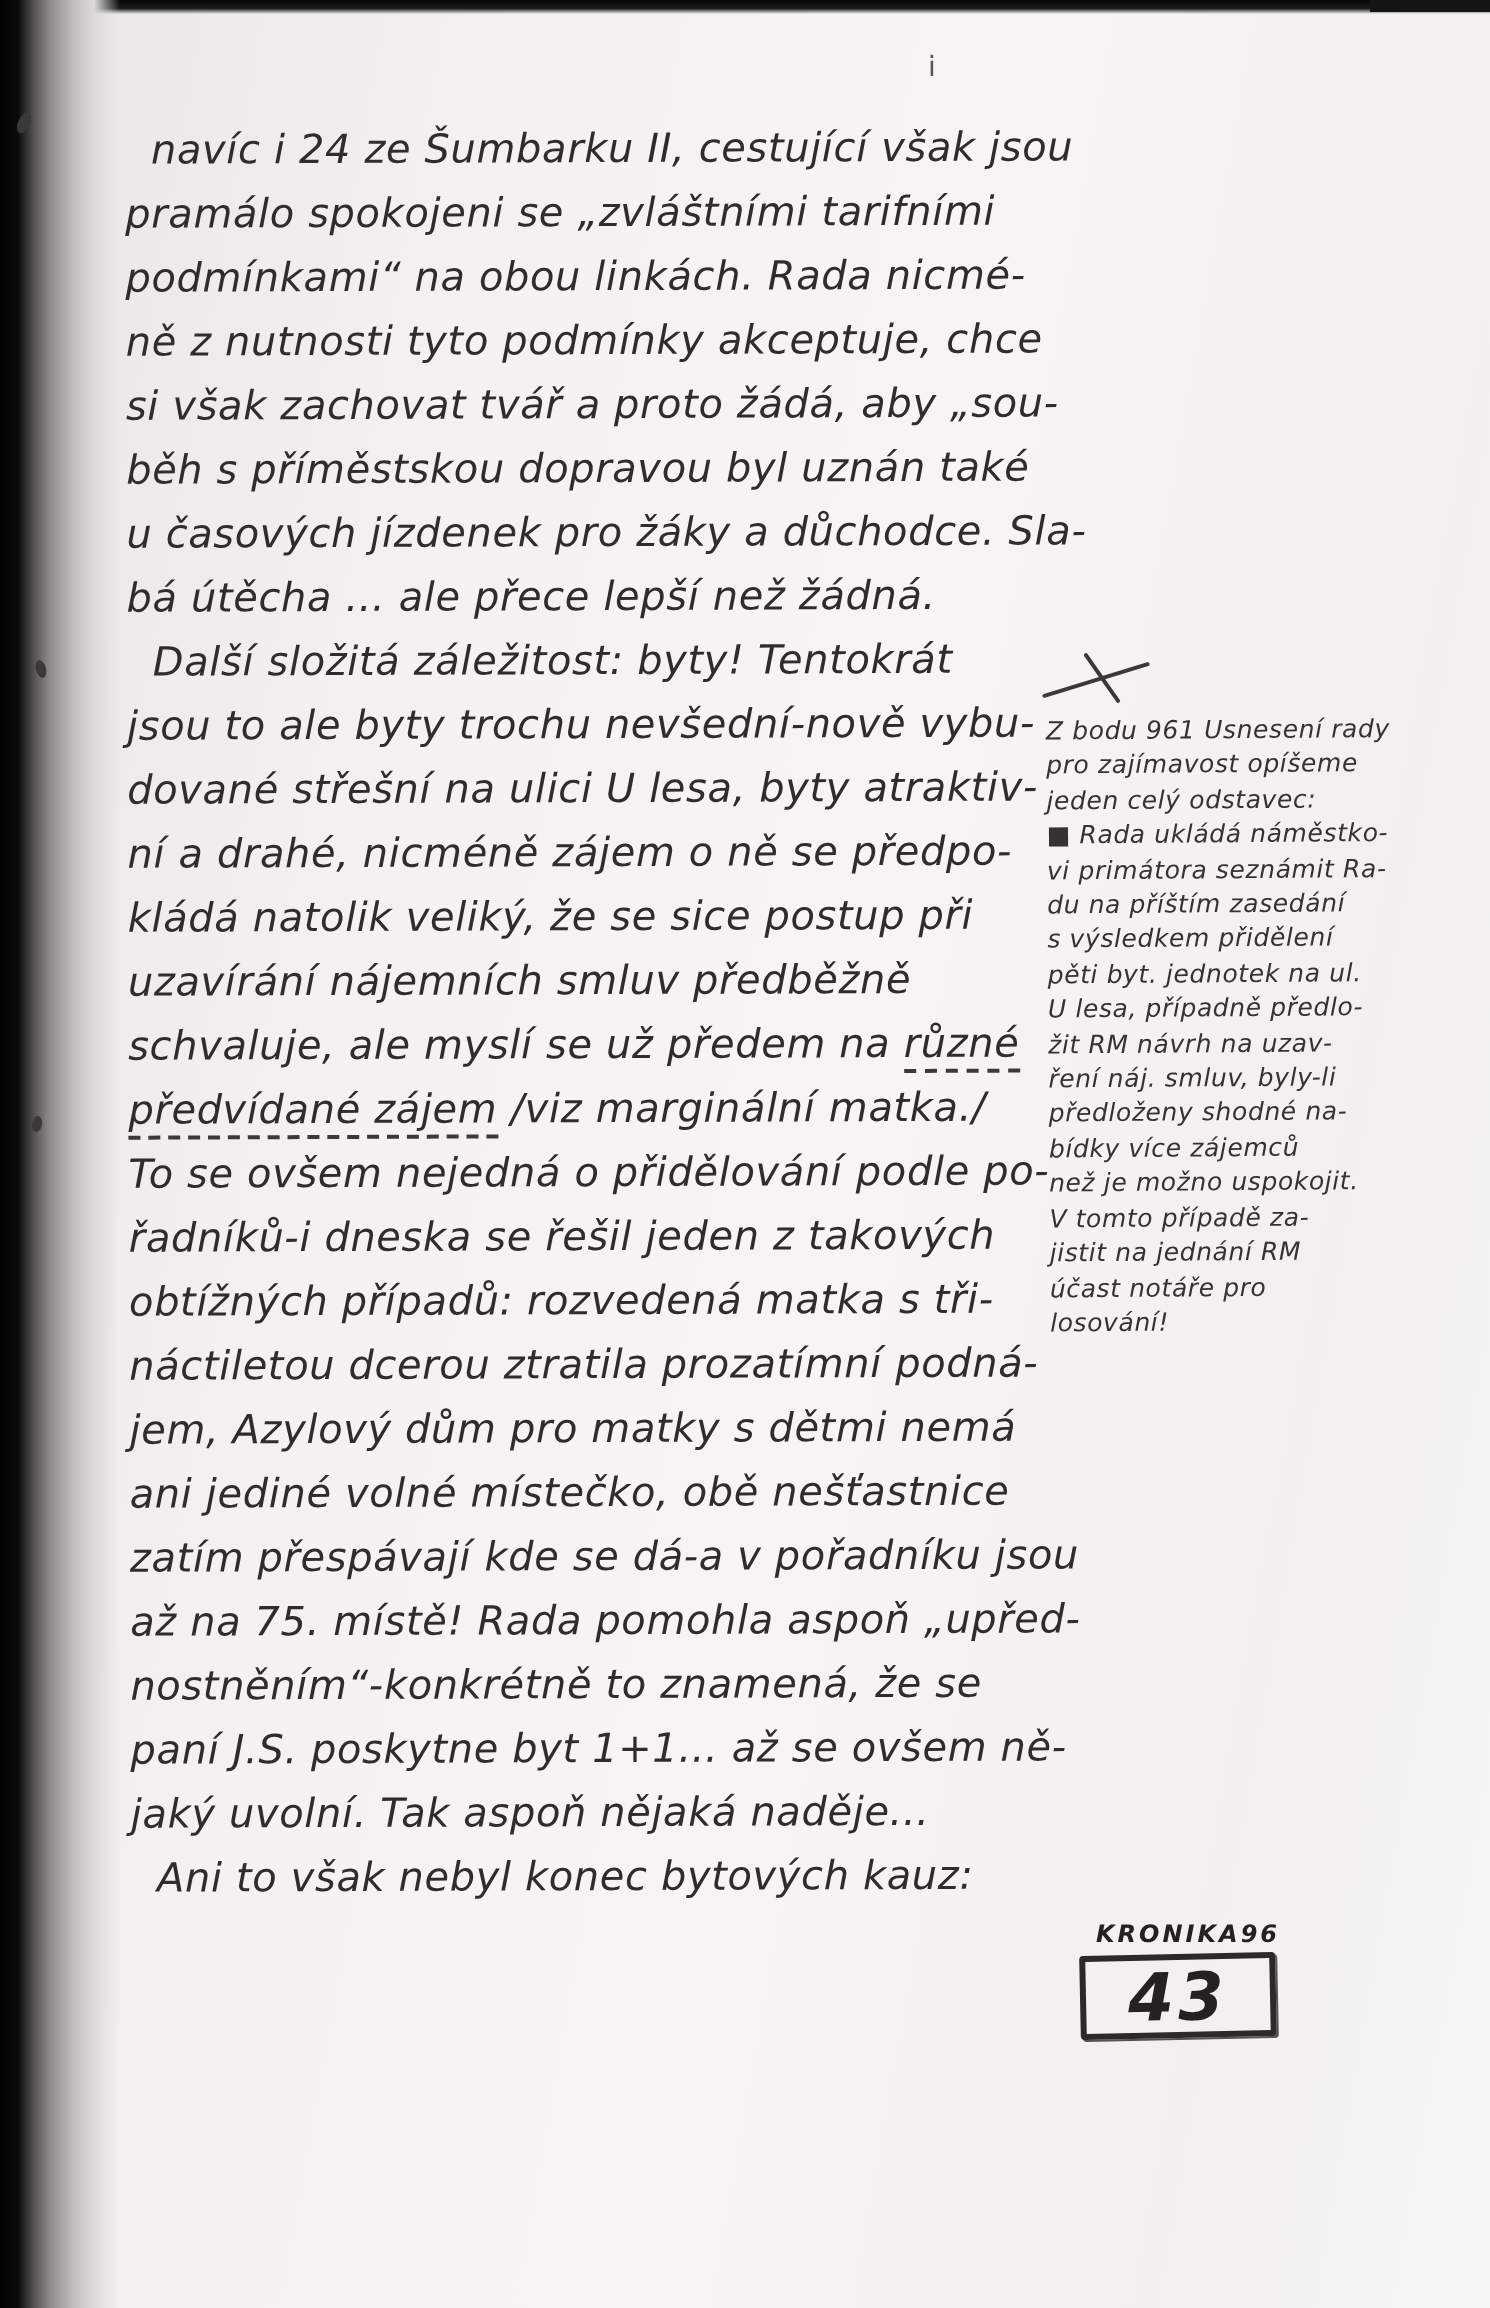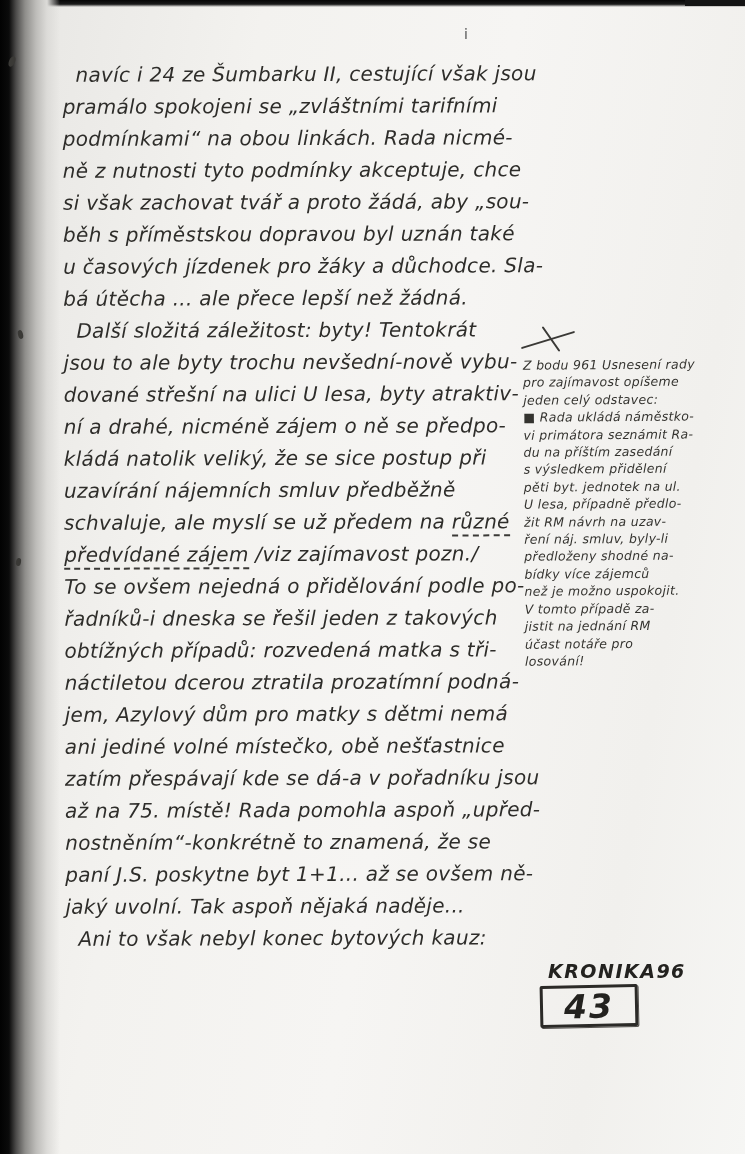--- a/index.html
+++ b/index.html
@@ -42,21 +42,21 @@
     transform:rotate(-.4deg);
     color:#34332f;
   }
   .x-mark{position:absolute;left:522px;top:324px;width:52px;height:34px;}
   .x-mark .st{position:absolute;background:#3a3936;border-radius:2px;}
   .x-mark .st.a{left:-2px;top:15px;width:56px;height:2px;transform:rotate(-17deg);}
   .x-mark .st.b{left:14px;top:14px;width:30px;height:2px;transform:rotate(55deg);}
 
   .footer{position:absolute;left:540px;top:960px;width:160px;}
   .kronika{
-    font-size:19px;font-weight:700;font-style:italic;letter-spacing:1.5px;
+    font-size:12px;font-weight:700;font-style:italic;letter-spacing:1.5px;
     color:#23221f;transform:rotate(-2deeg);
     padding-left:8px;
   }
   .page-box{
     margin-top:3px;width:92px;height:36px;
     border:3px solid #2b2a27;border-radius:2px;
     display:flex;align-items:center;justify-content:center;
     transform:rotate(-1.2deg);
     box-shadow:1px 1px 0 #55534f;
   }
@@ -85,21 +85,21 @@
     <div class="line">běh s příměstskou dopravou byl uznán také</div>
     <div class="line">u časových jízdenek pro žáky a důchodce. Sla-</div>
     <div class="line">bá útěcha ... ale přece lepší než žádná.</div>
     <div class="line indent">Další složitá záležitost: byty! Tentokrát</div>
     <div class="line">jsou to ale byty trochu nevšední-nově vybu-</div>
     <div class="line">dované střešní na ulici U lesa, byty atraktiv-</div>
     <div class="line">ní a drahé, nicméně zájem o ně se předpo-</div>
     <div class="line">kládá natolik veliký, že se sice postup při</div>
     <div class="line">uzavírání nájemních smluv předběžně</div>
     <div class="line"><span>schvaluje, ale myslí se už předem na </span><span class="u-dash">různé</span></div>
-    <div class="line"><span class="u-dash">předvídané zájem</span><span> /viz zajímavost pozn./</span></div>
+    <div class="line"><span class="u-dash">předvídané zájem</span><span> /viz marginální matka./</span></div>
     <div class="line">To se ovšem nejedná o přidělování podle po-</div>
     <div class="line">řadníků-i dneska se řešil jeden z takových</div>
     <div class="line">obtížných případů: rozvedená matka s tři-</div>
     <div class="line">náctiletou dcerou ztratila prozatímní podná-</div>
     <div class="line">jem, Azylový dům pro matky s dětmi nemá</div>
     <div class="line">ani jediné volné místečko, obě nešťastnice</div>
     <div class="line">zatím přespávají kde se dá-a v pořadníku jsou</div>
     <div class="line">až na 75. místě! Rada pomohla aspoň „upřed-</div>
     <div class="line">nostněním“-konkrétně to znamená, že se</div>
     <div class="line">paní J.S. poskytne byt 1+1... až se ovšem ně-</div>

